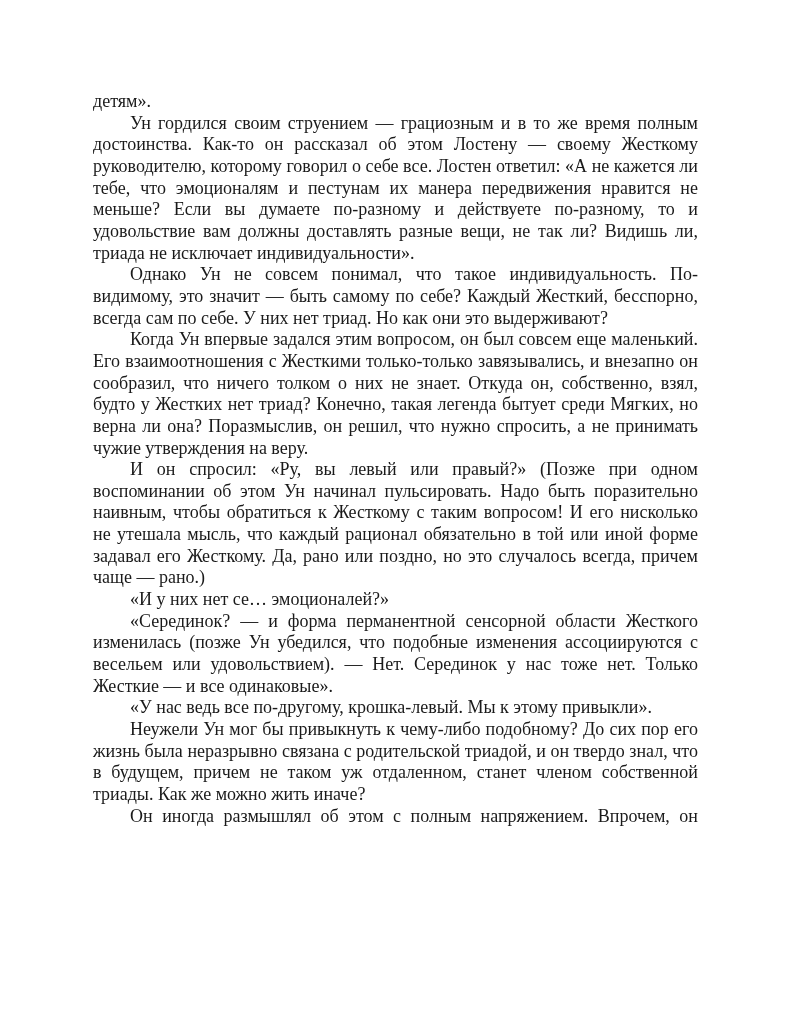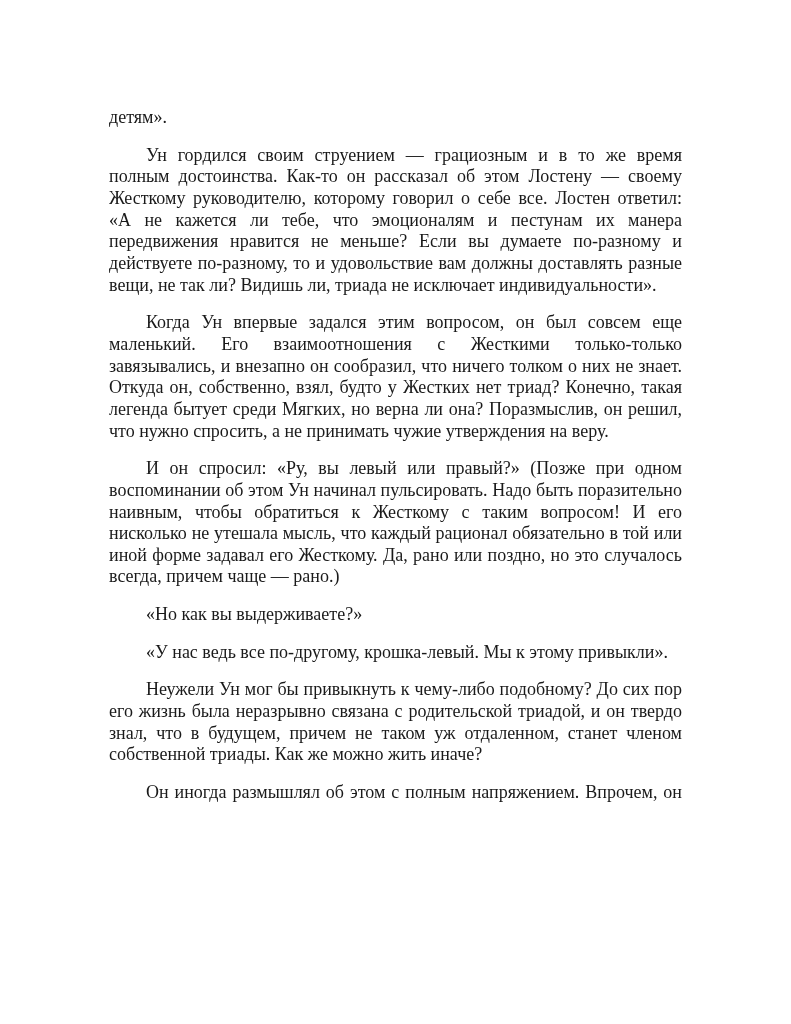--- a/index.html
+++ b/index.html
@@ -8,31 +8,33 @@
     position: absolute;
     left: 93px;
     top: 91px;
     width: 605px;
     font-family: "Liberation Serif", "DejaVu Serif", serif;
     font-size: 18px;
     line-height: 21.65px;
     color: #1a1a1a;
   }
   .page p {
-    margin: 16px;
+    margin: 0;
     text-align: justify;
     text-indent: 37px;
   }
   .page p.noindent { text-indent: 0; }
 </style>
 </head>
 <body>
 
 <div class="page">
   <p class="noindent">детям».</p>
   <p>Ун гордился своим струением — грациозным и в то же время полным достоинства. Как-то он рассказал об этом Лостену — своему Жесткому руководителю, которому говорил о себе все. Лостен ответил: «А не кажется ли тебе, что эмоционалям и пестунам их манера передвижения нравится не меньше? Если вы думаете по-разному и действуете по-разному, то и удовольствие вам должны доставлять разные вещи, не так ли? Видишь ли, триада не исключает индивидуальности».</p>
+  <p>Однако Ун не совсем понимал, что такое индивидуальность. По-видимому, это значит — быть самому по себе? Каждый Жесткий, бесспорно, всегда сам по себе. У них нет триад. Но как они это выдерживают?</p>
   <p>Когда Ун впервые задался этим вопросом, он был совсем еще маленький. Его взаимоотношения с Жесткими только-только завязывались, и внезапно он сообразил, что ничего толком о них не знает. Откуда он, собственно, взял, будто у Жестких нет триад? Конечно, такая легенда бытует среди Мягких, но верна ли она? Поразмыслив, он решил, что нужно спросить, а не принимать чужие утверждения на веру.</p>
   <p>И он спросил: «Ру, вы левый или правый?» (Позже при одном воспоминании об этом Ун начинал пульсировать. Надо быть поразительно наивным, чтобы обратиться к Жесткому с таким вопросом! И его нисколько не утешала мысль, что каждый рационал обязательно в той или иной форме задавал его Жесткому. Да, рано или поздно, но это случалось всегда, причем чаще — рано.)</p>
-  <p>«Но как вы выдерживаете?»</p>
+  <p>«И у них нет се… эмоционалей?»</p>
+  <p>«Серединок? — и форма перманентной сенсорной области Жесткого изменилась (позже Ун убедился, что подобные изменения ассоциируются с весельем или удовольствием). — Нет. Серединок у нас тоже нет. Только Жесткие — и все одинаковые».</p>
   <p>«У нас ведь все по-другому, крошка-левый. Мы к этому привыкли».</p>
   <p>Неужели Ун мог бы привыкнуть к чему-либо подобному? До сих пор его жизнь была неразрывно связана с родительской триадой, и он твердо знал, что в будущем, причем не таком уж отдаленном, станет членом собственной триады. Как же можно жить иначе?</p>
   <p class="last-line-justify" style="text-align-last: justify;">Он иногда размышлял об этом с полным напряжением. Впрочем, он</p>
 </div>
 
 </body></html>

